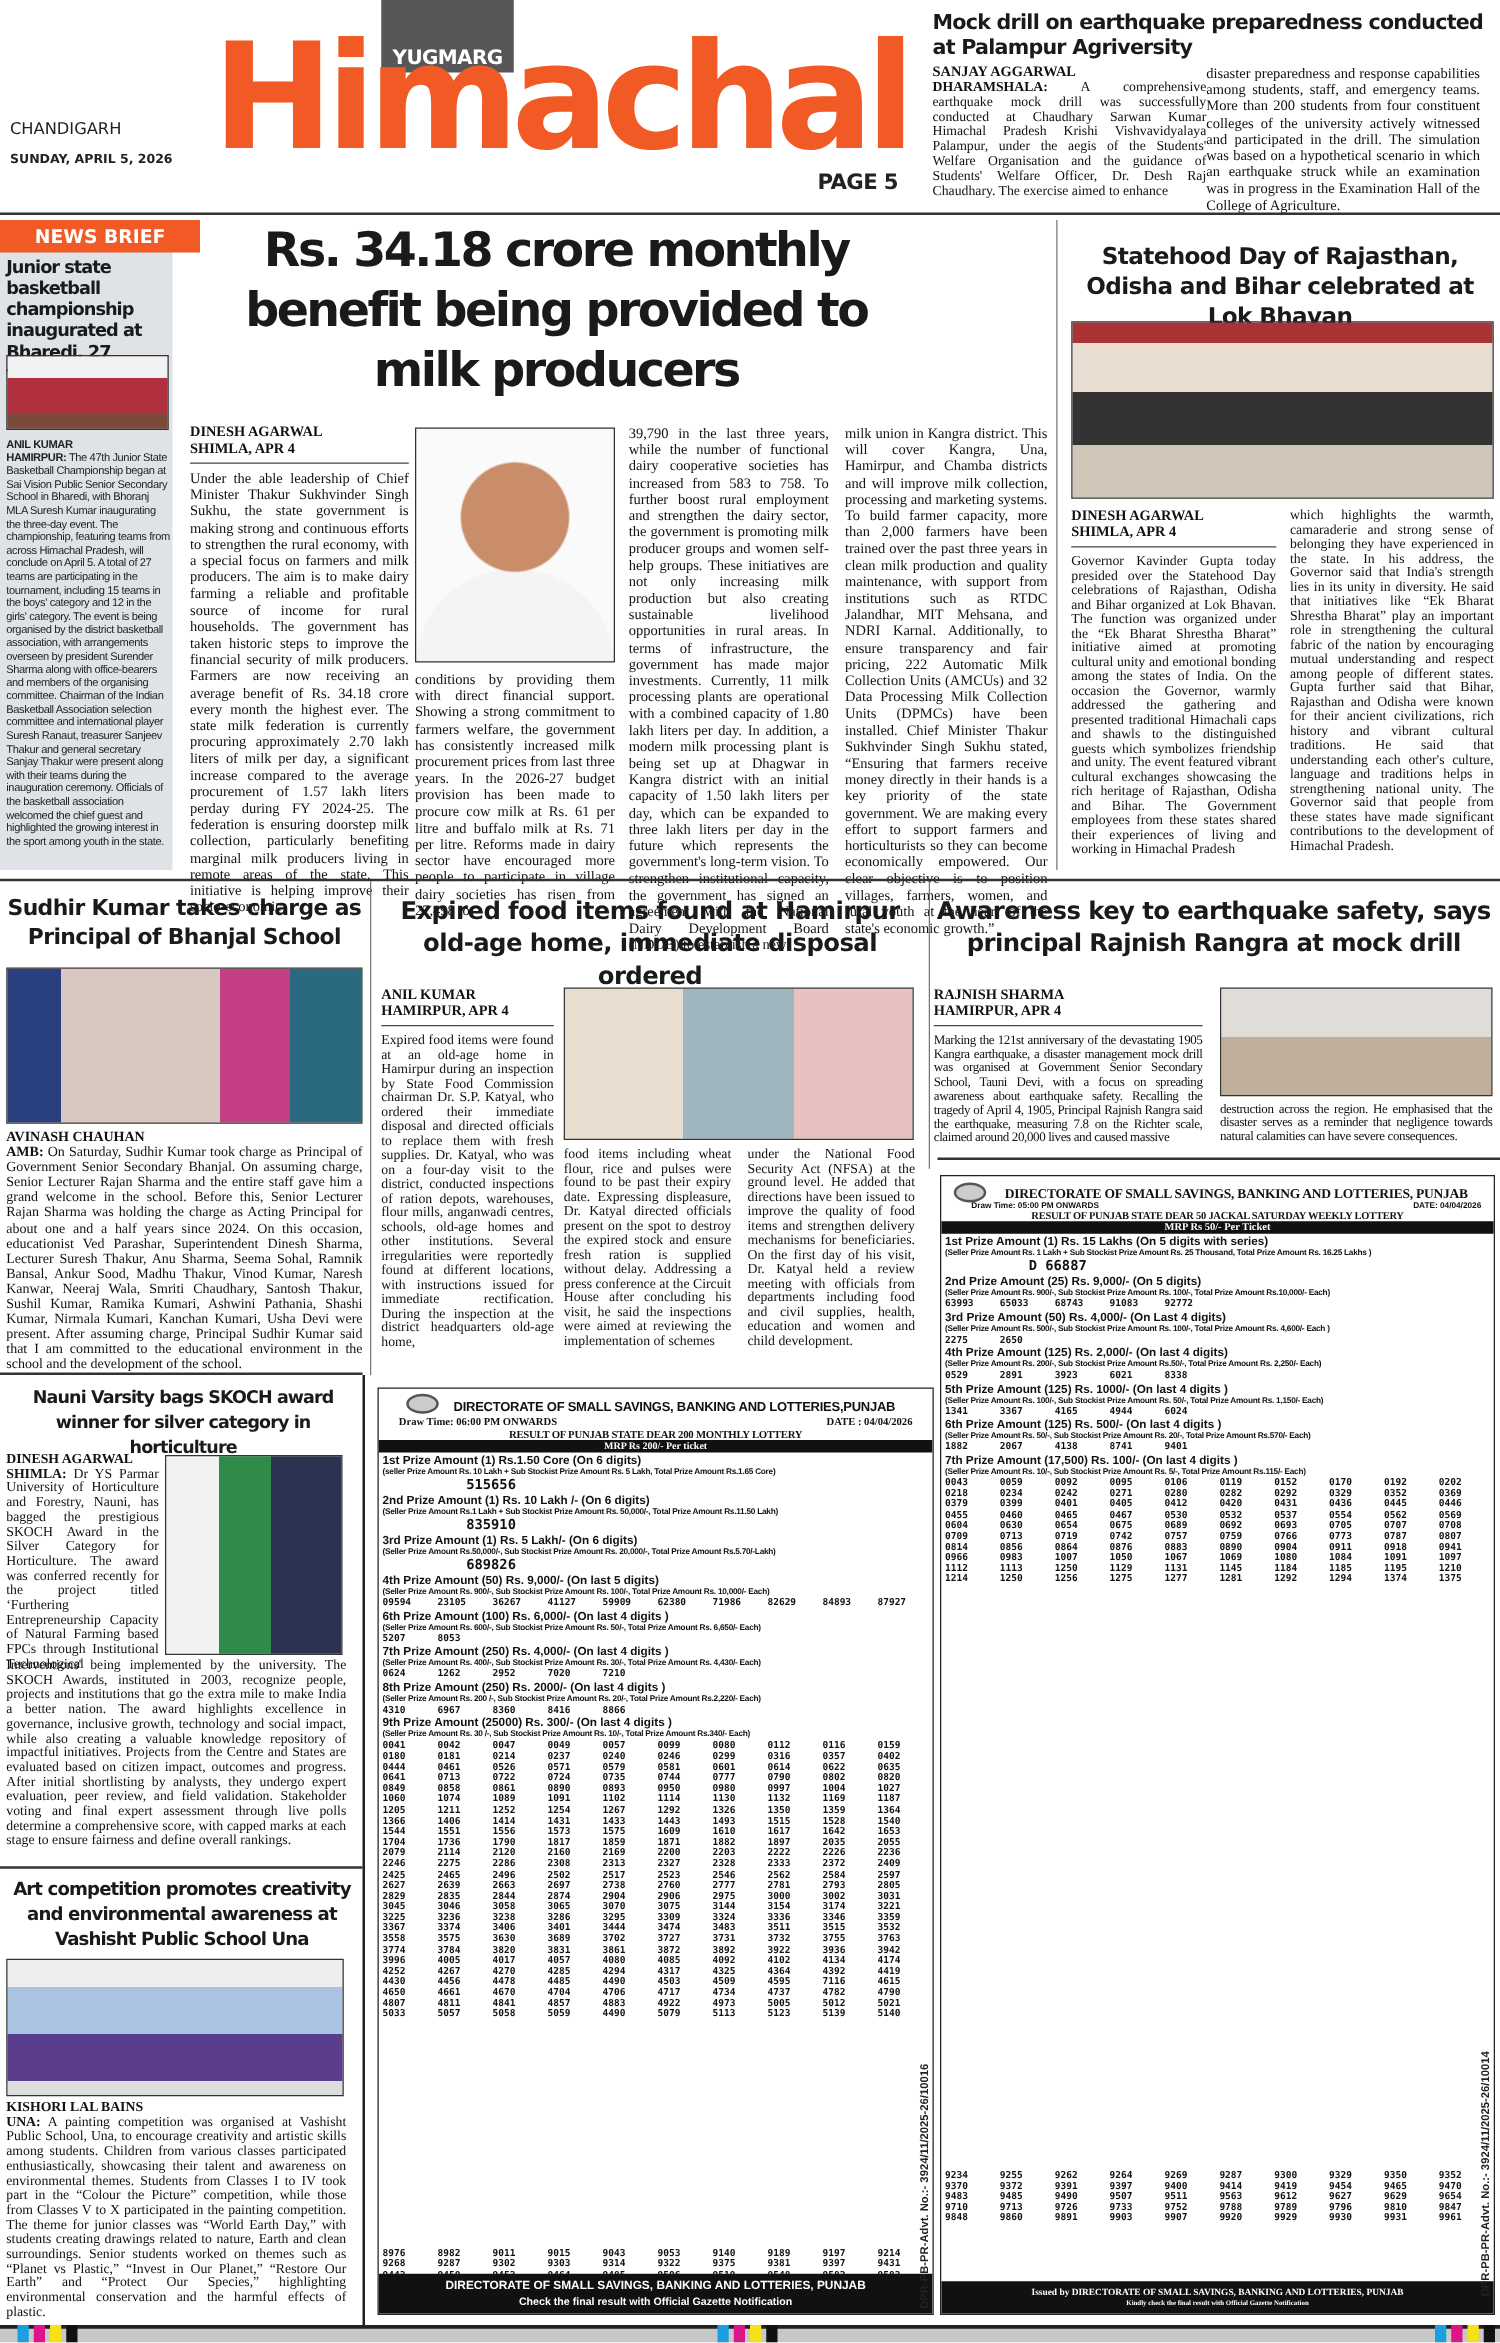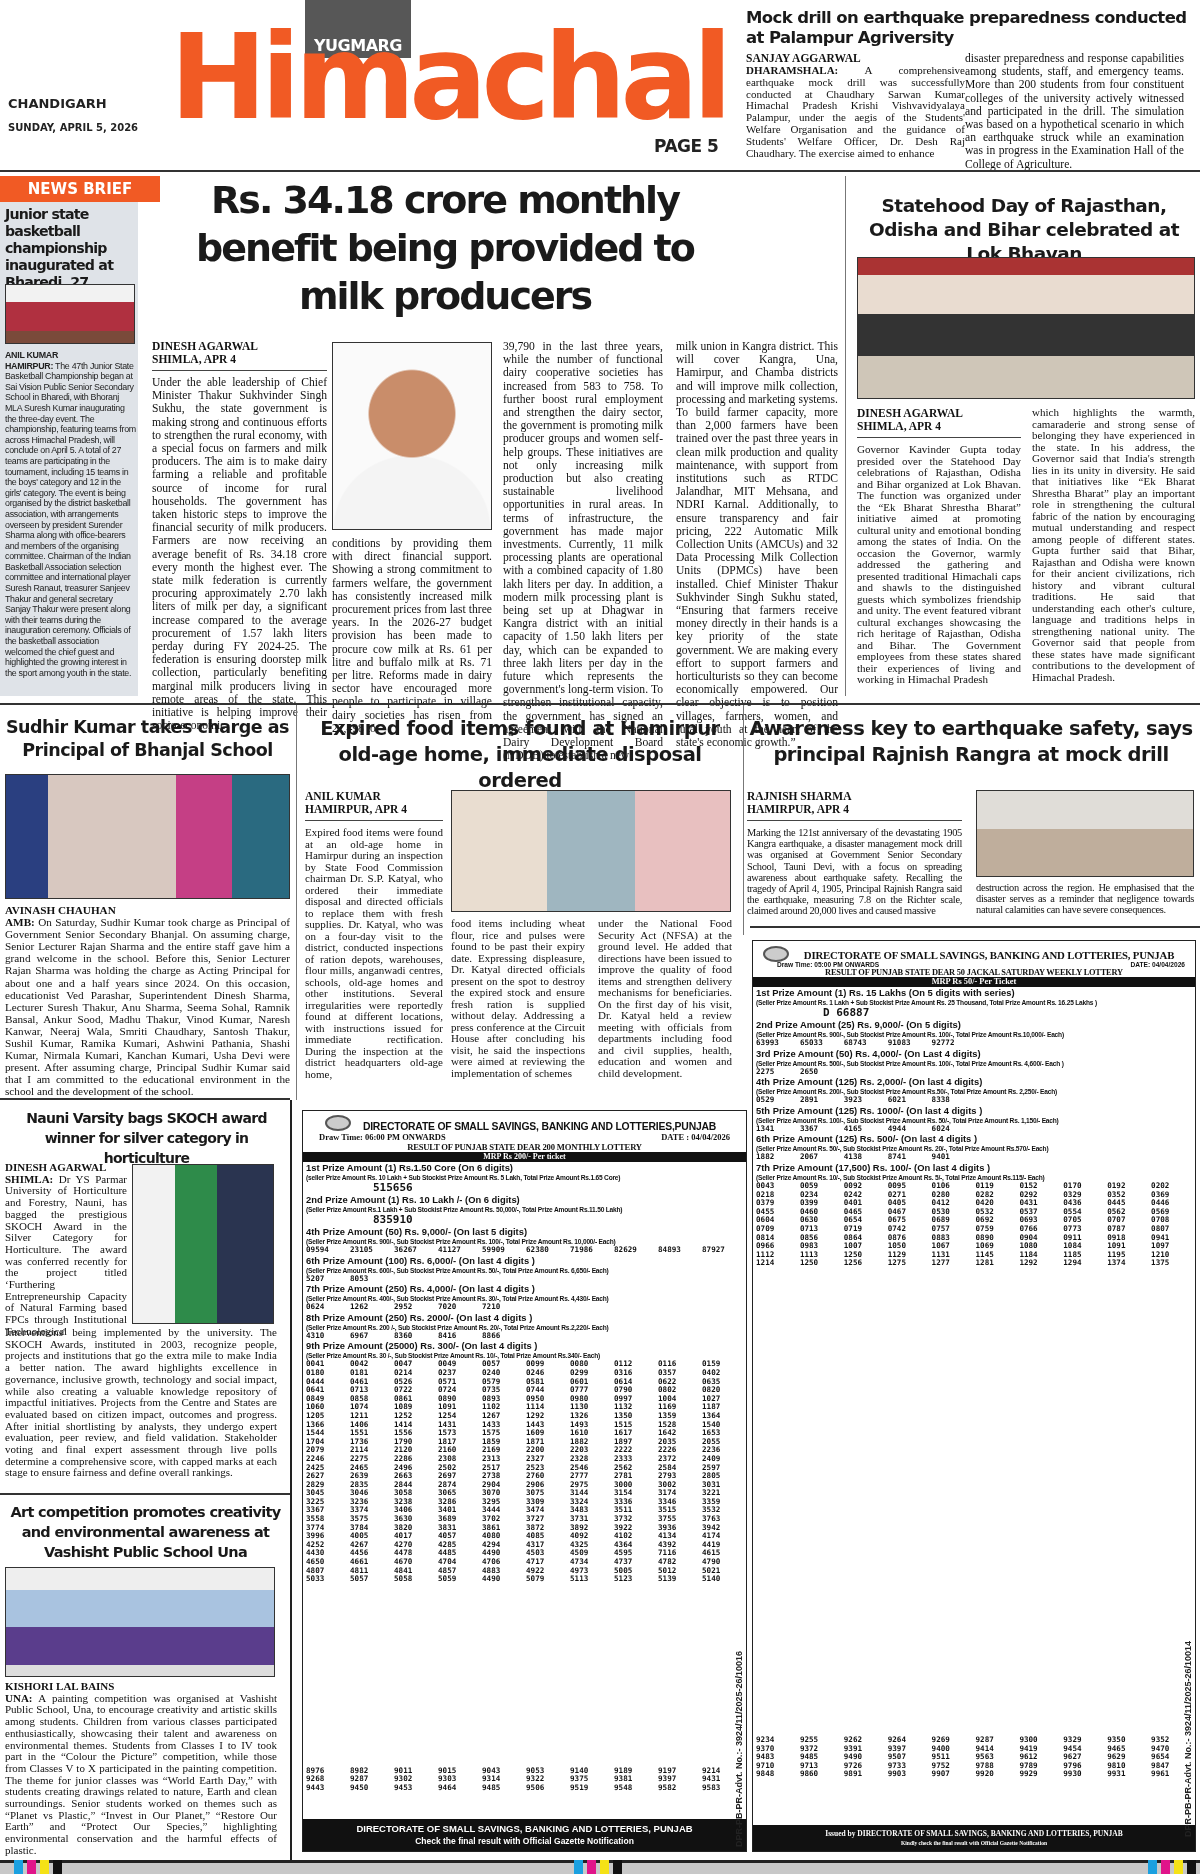--- a/index.html
+++ b/index.html
@@ -11,21 +11,21 @@
 .by.rule{border-bottom:1px solid #444;padding-bottom:4px;margin-bottom:6px}
 .txt{font-family:"Liberation Serif",serif;font-size:11.6px;line-height:13.2px;text-align:justify;color:#111}
 .txt b{font-weight:bold}
 .photo{border:1px solid #333;overflow:hidden;position:absolute}
 .hr{position:absolute;height:2px;background:#333}
 .vr{position:absolute;width:1px;background:#777}
 
 
 #brand-box{left:305px;top:0;width:106px;height:58px;background:#575757;color:#fff;font-family:"DejaVu Sans",sans-serif;font-weight:bold;font-size:16px;text-align:center;padding-top:36px;letter-spacing:-0.5px}
 #brand-title{left:170px;top:22px;font-family:"DejaVu Sans",sans-serif;font-weight:bold;font-size:118px;line-height:110px;color:#f15a24;letter-spacing:-6px;transform:scaleX(0.98);transform-origin:left top}
-#city{left:8px;top:96px;font-family:"DejaVu Sans",sans-serif;font-weight:bold;font-size:13px;color:#222}
+#city{left:8px;top:96px;font-family:"DejaVu Sans",sans-serif;font-weight:normal;font-size:13px;color:#222}
 #date{left:8px;top:122px;font-family:"DejaVu Sans",sans-serif;font-weight:bold;font-size:10px;color:#222}
 #page-no{left:654px;top:136px;font-family:"DejaVu Sans",sans-serif;font-weight:bold;font-size:17px;color:#222;letter-spacing:-0.5px}
 
 
 #nb-box{left:0;top:176px;width:138px;height:520px;background:#dfe3e8}
 #nb-tag{left:0;top:176px;width:160px;height:26px;background:#f15a24;color:#fff;font-family:"DejaVu Sans",sans-serif;font-weight:bold;font-size:15px;text-align:center;line-height:26px}
 #nb-title{left:5px;top:206px;width:130px;font-family:"DejaVu Sans",sans-serif;font-weight:bold;font-size:14.2px;line-height:17px;color:#1a1a1a;letter-spacing:-0.8px}
 #nb-body{left:5px;top:350px;width:132px;font-family:"Liberation Sans",sans-serif;font-size:8.9px;line-height:10.6px;color:#222;letter-spacing:-0.3px}
 #nb-body b{font-weight:bold}
 
@@ -142,20 +142,25 @@
   <div id="lm-prizes">
       <div>
         <div class="pt">1st Prize Amount (1) Rs.1.50 Core (On 6 digits)</div>
         <div class="sub">(seller Prize Amount Rs. 10 Lakh + Sub Stockist Prize Amount Rs. 5 Lakh, Total Prize Amount Rs.1.65 Core)</div>
         <div class="big">515656</div>
       </div>
       <div>
         <div class="pt">2nd Prize Amount (1) Rs. 10 Lakh /- (On 6 digits)</div>
         <div class="sub">(Seller Prize Amount Rs.1 Lakh + Sub Stockist Prize Amount Rs. 50,000/-, Total Prize Amount Rs.11.50 Lakh)</div>
         <div class="big">835910</div>
+      </div>
+      <div>
+        <div class="pt">3rd Prize Amount (1) Rs. 5 Lakh/- (On 6 digits)</div>
+        <div class="sub">(Seller Prize Amount Rs.50,000/-, Sub Stockist Prize Amount Rs. 20,000/-, Total Prize Amount Rs.5.70/-Lakh)</div>
+        <div class="big">689826</div>
       </div>
       <div>
         <div class="pt">4th Prize Amount (50) Rs. 9,000/- (On last 5 digits)</div>
         <div class="sub">(Seller Prize Amount Rs. 900/-, Sub Stockist Prize Amount Rs. 100/-, Total Prize Amount Rs. 10,000/- Each)</div>
         <div class="nums">
           <span>09594</span>
           <span>23105</span>
           <span>36267</span>
           <span>41127</span>
           <span>59909</span>

